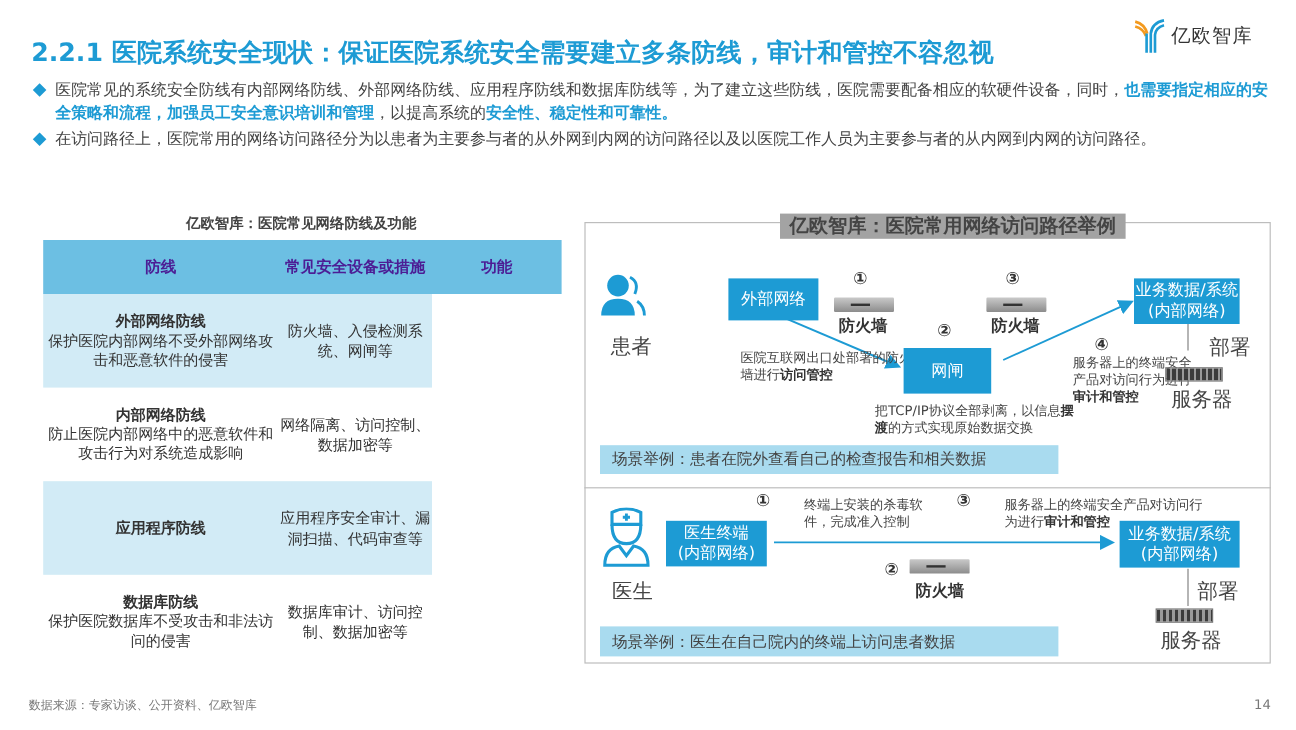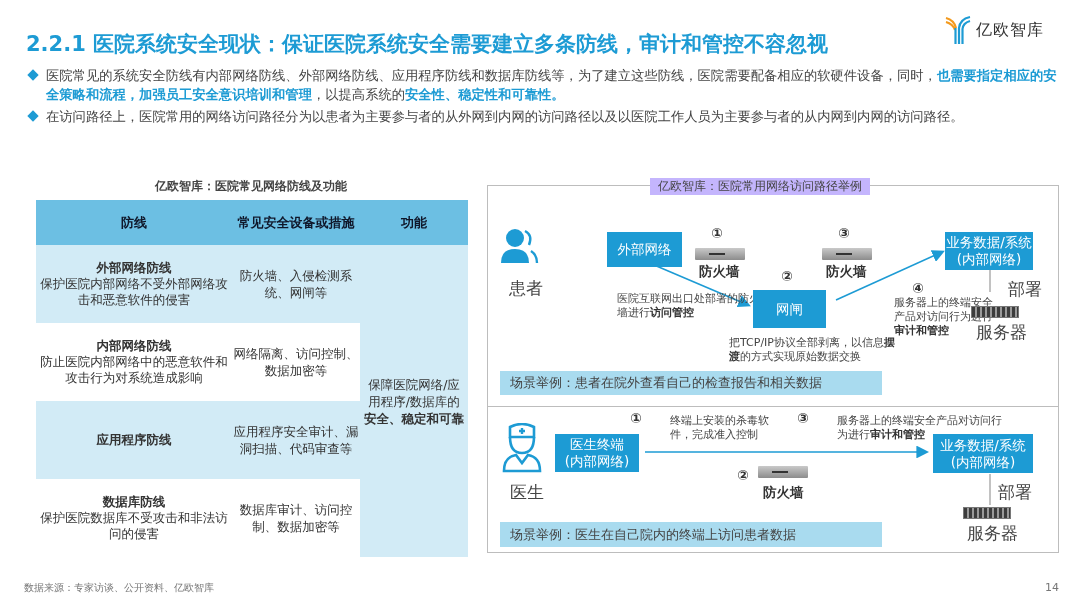--- a/index.html
+++ b/index.html
@@ -13,38 +13,38 @@
   .logo-text { font-size: 16px; color: #333; margin-left: 4px; letter-spacing: 1px; }
 
   .bullets { position: absolute; left: 26px; top: 66px; width: 1040px; font-size: 13.3px; line-height: 19px; color: #444; }
   .bullet { position: relative; padding-left: 20px; margin-bottom: 3px; }
   .bullet::before { content: ""; position: absolute; left: 3px; top: 5px; width: 8px; height: 8px; background: #1d9bd4; transform: rotate(45deg); }
   .hl { color: #1d9bd4; font-weight: bold; }
 
   
   .left-title { position: absolute; left: 35px; top: 178px; width: 432px; text-align: center; font-size: 12px; font-weight: bold; color: #444; }
   .tbl { position: absolute; left: 36px; top: 200px; width: 432px; }
-  .tbl-head { display: flex; height: 45px; background: #6cbfe3; color: #0f172a; font-weight: bold; font-size: 13px; align-items: center; }
+  .tbl-head { display: flex; height: 45px; background: #6cbfe3; color: #4c1d95; font-weight: bold; font-size: 13px; align-items: center; }
   .tbl-head div { text-align: center; }
   .c1 { width: 196px; }
   .c2 { width: 128px; }
   .c3 { width: 108px; }
   .tbl-body { position: relative; display: flex; }
   .rows { width: 324px; }
   .row { display: flex; height: 78px; align-items: center; }
   .row.alt { background: #d2ebf6; }
   .row .cell1 { width: 196px; text-align: center; font-size: 12.5px; line-height: 16px; color: #333; }
   .row .cell1 .t { font-weight: bold; display: block; }
   .row .cell2 { width: 128px; text-align: center; font-size: 12.5px; line-height: 17px; color: #333; }
   .func { width: 108px; background: #d2ebf6; display: flex; align-items: center; justify-content: center; text-align: center; font-size: 12.5px; line-height: 17px; color: #333; padding: 0 2px; }
   .func b { display: block; }
 
   
   .right-box { position: absolute; left: 487px; top: 185px; width: 572px; height: 368px; border: 1px solid #bdbdbd; }
-  .right-title { position: absolute; left: 650px; top: 178px; background: #c4b5fd; padding: 0 8px; font-size: 12px; font-weight: normal; color: #444; }
+  .right-title { position: absolute; left: 650px; top: 178px; background: #a3a3a3; padding: 0 8px; font-size: 16px; font-weight: bold; color: #444; }
   .divider { position: absolute; left: 487px; top: 406px; width: 572px; height: 1px; background: #bdbdbd; }
 
   .bluebox { position: absolute; background: #1d9bd4; color: #fff; font-size: 13.5px; text-align: center; display: flex; align-items: center; justify-content: center; line-height: 17px; }
   .lbl-lg { position: absolute; font-size: 17px; color: #444; }
   .fw-label { position: absolute; font-size: 13.5px; font-weight: bold; color: #333; }
   .circ { position: absolute; font-size: 14px; font-weight: bold; color: #333; }
   .note { position: absolute; font-size: 11px; line-height: 14px; color: #444; margin-left: 20px; }
   .note b { color: #333; }
   .scene { position: absolute; background: #a9dbef; font-size: 13px; color: #444; padding-left: 10px; display: flex; align-items: center; }
 
@@ -102,23 +102,20 @@
         <div class="cell2">网络隔离、访问控制、数据加密等</div>
       </div>
       <div class="row alt">
         <div class="cell1"><span class="t">应用程序防线</span></div>
         <div class="cell2">应用程序安全审计、漏洞扫描、代码审查等</div>
       </div>
       <div class="row">
         <div class="cell1"><span class="t">数据库防线</span><span>保护医院数据库不受攻击和非法访问的侵害</span></div>
         <div class="cell2">数据库审计、访问控制、数据加密等</div>
       </div>
-    </div>
-    <div class="func">
-      <div><span>保障医院网络/应用程序/数据库的</span><b>安全、稳定和可靠</b></div>
     </div>
   </div>
 </div>
 
 <div class="right-box"></div>
 <div class="right-title">亿欧智库：医院常用网络访问路径举例</div>
 <div class="divider"></div>
 
 <svg class="overlay" width="1080" height="608">
   <defs>

